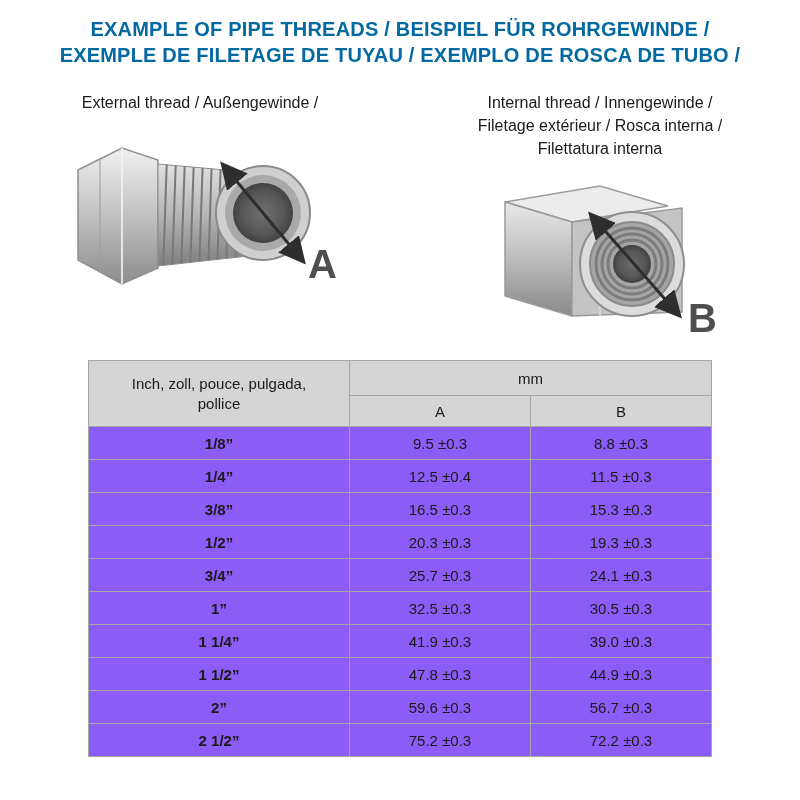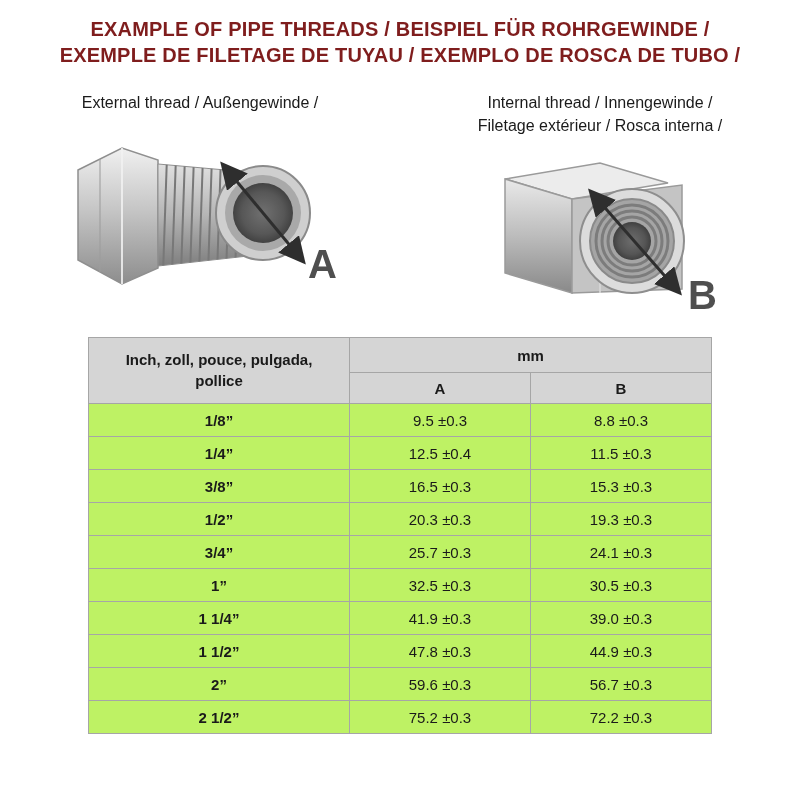--- a/index.html
+++ b/index.html
@@ -1,42 +1,42 @@
 <!DOCTYPE html>
 <html><head>
 <meta charset="utf-8">
 <style>
   html,body{margin:0;padding:0;background:#ffffff;}
   .page{
     width:800px;height:800px;background:#ffffff;overflow:hidden;
     font-family:"Liberation Sans",sans-serif;color:#1a1a1a;
   }
   .title{
-    padding-top:16px;text-align:center;color:#7f1d1d;
+    padding-top:16px;text-align:center;color:#0369a1;
     font-size:20px;font-weight:bold;line-height:1.32;letter-spacing:0.2px;
   }
   .figures{display:flex;margin-top:22px;}
   .figure{width:50%;display:flex;flex-direction:column;align-items:center;}
   .fig-heading{
     text-align:center;font-size:16px;font-weight:normal;line-height:1.45;margin-bottom:4px;
   }
   .fig-art{display:block;}
   .dim-label{font-size:40px;font-weight:bold;fill:#4f4f4f;}
   table.dims{
     width:624px;margin:6px auto 0 auto;border-collapse:collapse;table-layout:fixed;
   }
   table.dims th, table.dims td{
     border:1px solid #a6a6a6;text-align:center;vertical-align:middle;
     font-size:15px;
   }
-  table.dims th{background:#d5d5d5;font-weight:bold;}
+  table.dims th{background:#d5d5d5;font-weight:normal;}
   th.size-head{width:204px;padding:4px 28px;line-height:1.35;}
   th.unit-head{height:32px;}
   th.sub-head{height:28px;}
-  td{height:30px;background:#bef264;}
+  td{height:30px;background:#8b5cf6;}
   td.size-cell{font-weight:bold;}
 </style>
 </head>
 <body>
 
 <div class="page">
 
   <div class="title">
     <div>EXAMPLE OF PIPE THREADS / BEISPIEL FÜR ROHRGEWINDE /</div>
     <div>EXEMPLE DE FILETAGE DE TUYAU / EXEMPLO DE ROSCA DE TUBO /</div>
@@ -94,20 +94,21 @@
         </g>
         <line x1="174" y1="48" x2="252" y2="142" stroke="#2e2e2e" stroke-width="3" marker-start="url(#mx)" marker-end="url(#mx)"></line>
         <text class="dim-label" x="258" y="160">A</text>
       </svg>
     </div>
 
     <div class="figure">
       <div class="fig-heading">
         <div>Internal thread / Innengewinde /</div>
         <div>Filetage extérieur / Rosca interna /</div>
+        <div>Filettatura interna</div>
       </div>
       <svg class="fig-art" width="300" height="190" viewBox="0 0 300 190">
         <defs>
           <linearGradient id="gi-hex" x1="0" y1="0" x2="0" y2="1">
             <stop offset="0" stop-color="#e9e9e9"></stop>
               <stop offset="0.5" stop-color="#bcbcbc"></stop>
               <stop offset="1" stop-color="#898989"></stop>
           </linearGradient>
           <radialGradient id="gi-hole">
             <stop offset="0" stop-color="#6d6d6d"></stop>

